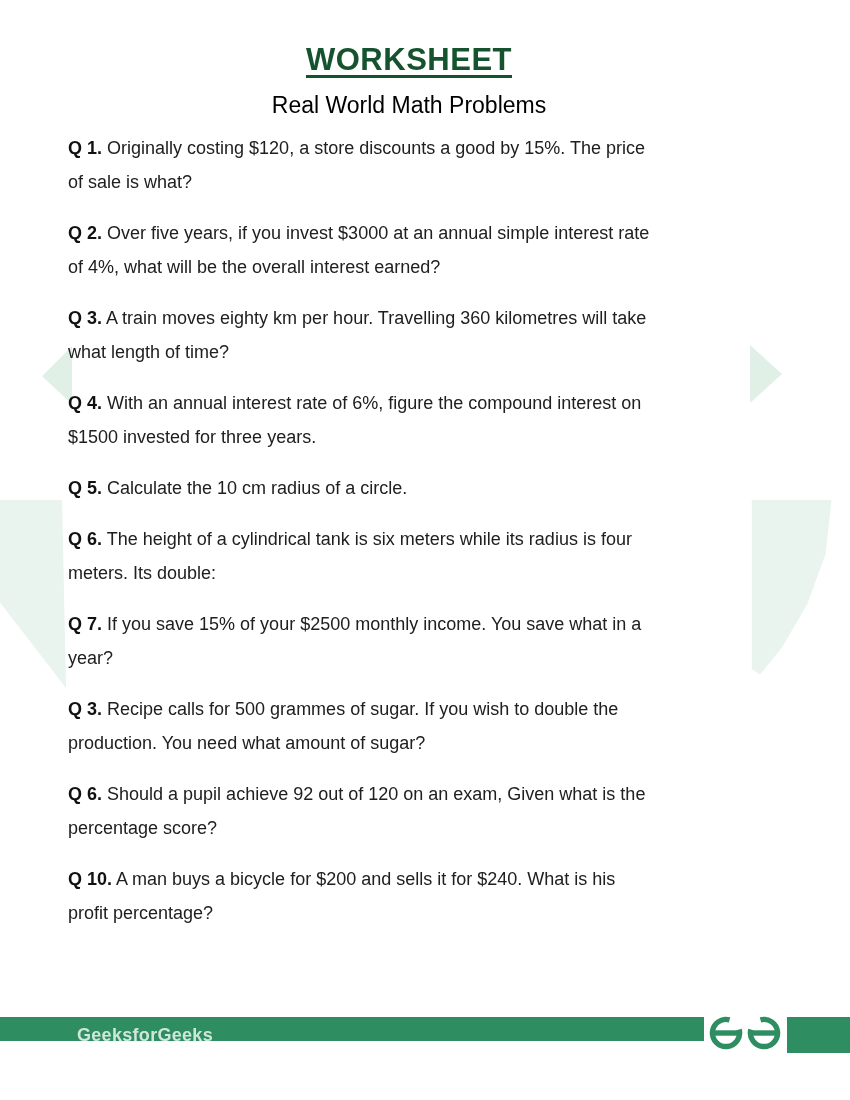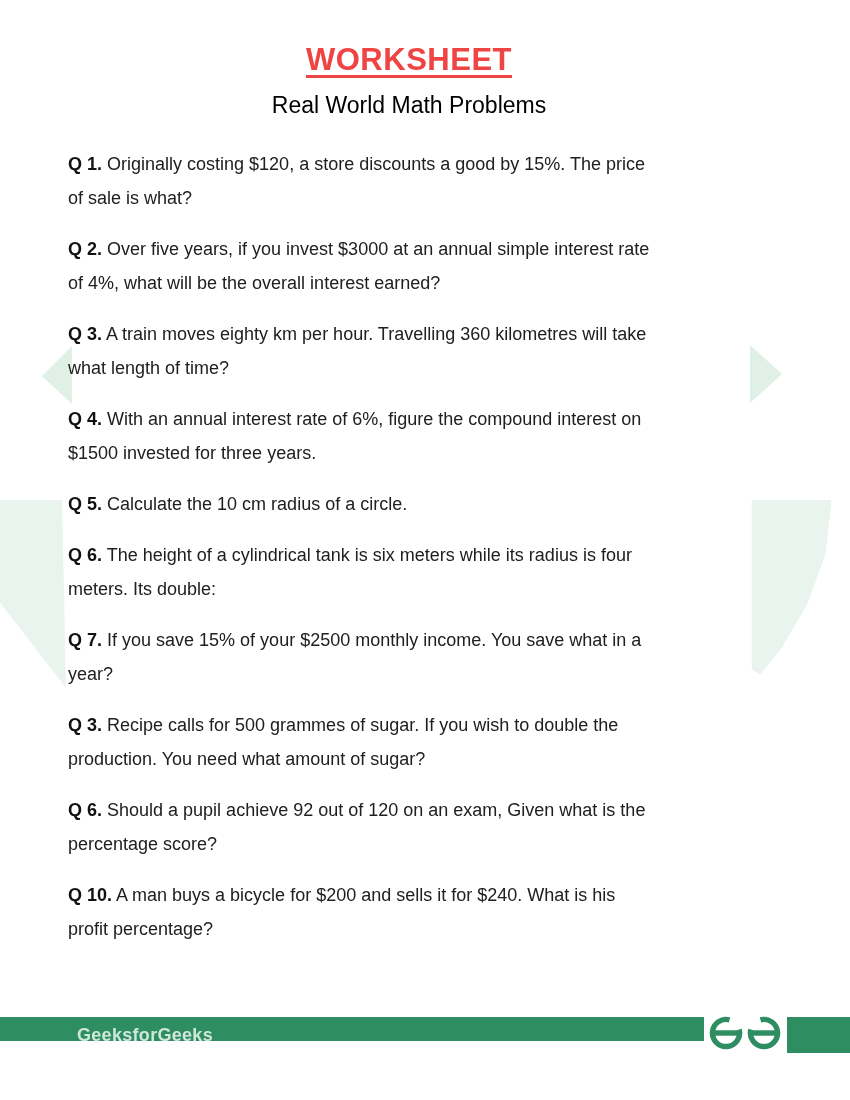--- a/index.html
+++ b/index.html
@@ -43,32 +43,32 @@
     position: relative;
   }
   .title {
     font-size: 31px;
     font-weight: bold;
     margin: 0;
     letter-spacing: 0.5px;
     text-decoration: underline;
     text-decoration-thickness: 3px;
     text-underline-offset: 5px;
-    color: #ef4444;
+    color: #14532d;
   }
   .subtitle {
     font-size: 23px;
     font-weight: normal;
     margin: 14px 0 0 0;
     color: #000;
   }
 
   
   .questions {
-    margin-top: 28px;
+    margin-top: 12px;
     padding: 0 40px 0 68px;
     position: relative;
   }
   .q {
     margin: 0 0 17px 0;
     font-size: 18px;
     line-height: 34px;
     color: #202020;
   }
   .q .q-label { font-weight: bold; color: #111; }

